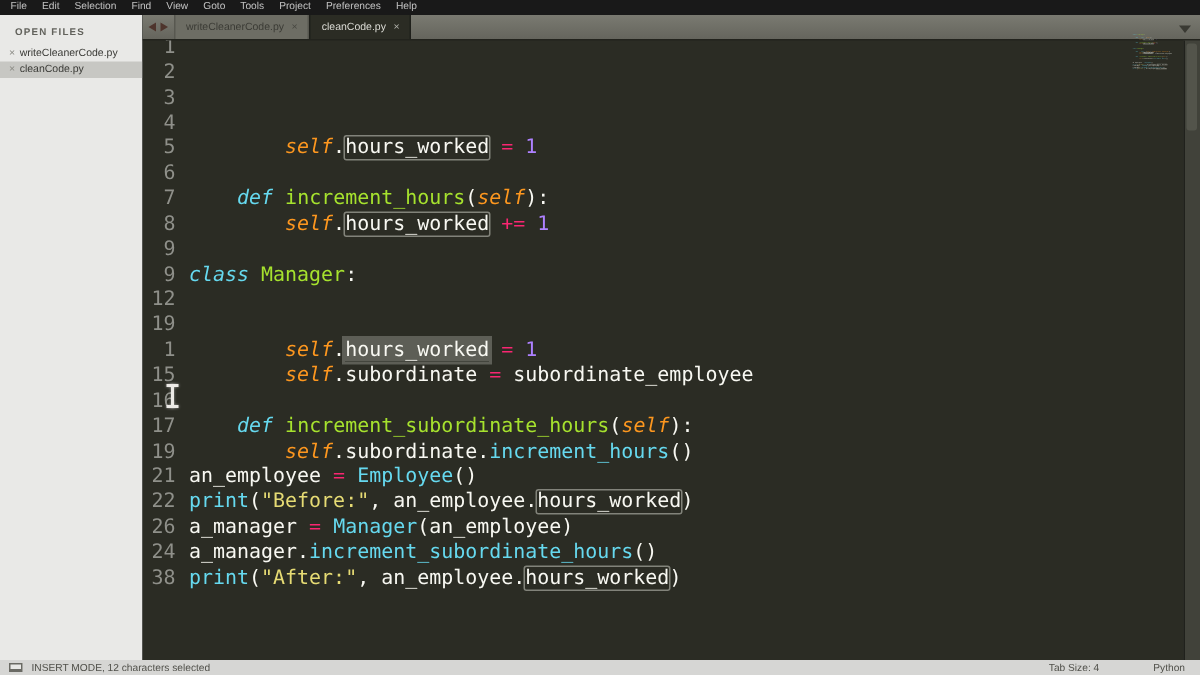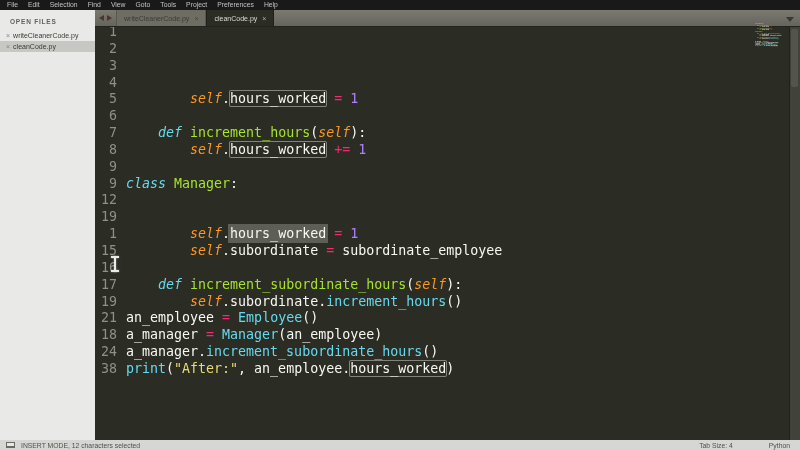--- a/index.html
+++ b/index.html
@@ -181,21 +181,25 @@
             </div>
             <div class="line">
               <span class="ln">19</span>
               <span class="lc"><span class="tk-p">        </span><span class="tk-s">self</span><span class="tk-p">.subordinate.</span><span class="tk-m">increment_hours</span><span class="tk-p">()</span></span>
             </div>
             <div class="line">
               <span class="ln">21</span>
               <span class="lc"><span class="tk-p">an_employee </span><span class="tk-o">=</span><span class="tk-p"> </span><span class="tk-m">Employee</span><span class="tk-p">()</span></span>
             </div>
             <div class="line">
-              <span class="ln">18</span>
+              <span class="ln">22</span>
+              <span class="lc"><span class="tk-m">print</span><span class="tk-p">(</span><span class="tk-q">"Before:"</span><span class="tk-p">, an_employee.</span><span class="tk-bx">hours_worked</span><span class="tk-p">)</span></span>
+            </div>
+            <div class="line">
+              <span class="ln">26</span>
               <span class="lc"><span class="tk-p">a_manager </span><span class="tk-o">=</span><span class="tk-p"> </span><span class="tk-m">Manager</span><span class="tk-p">(an_employee)</span></span>
             </div>
             <div class="line">
               <span class="ln">24</span>
               <span class="lc"><span class="tk-p">a_manager.</span><span class="tk-m">increment_subordinate_hours</span><span class="tk-p">()</span></span>
             </div>
             <div class="line">
               <span class="ln">38</span>
               <span class="lc"><span class="tk-m">print</span><span class="tk-p">(</span><span class="tk-q">"After:"</span><span class="tk-p">, an_employee.</span><span class="tk-bx">hours_worked</span><span class="tk-p">)</span></span>
             </div>

